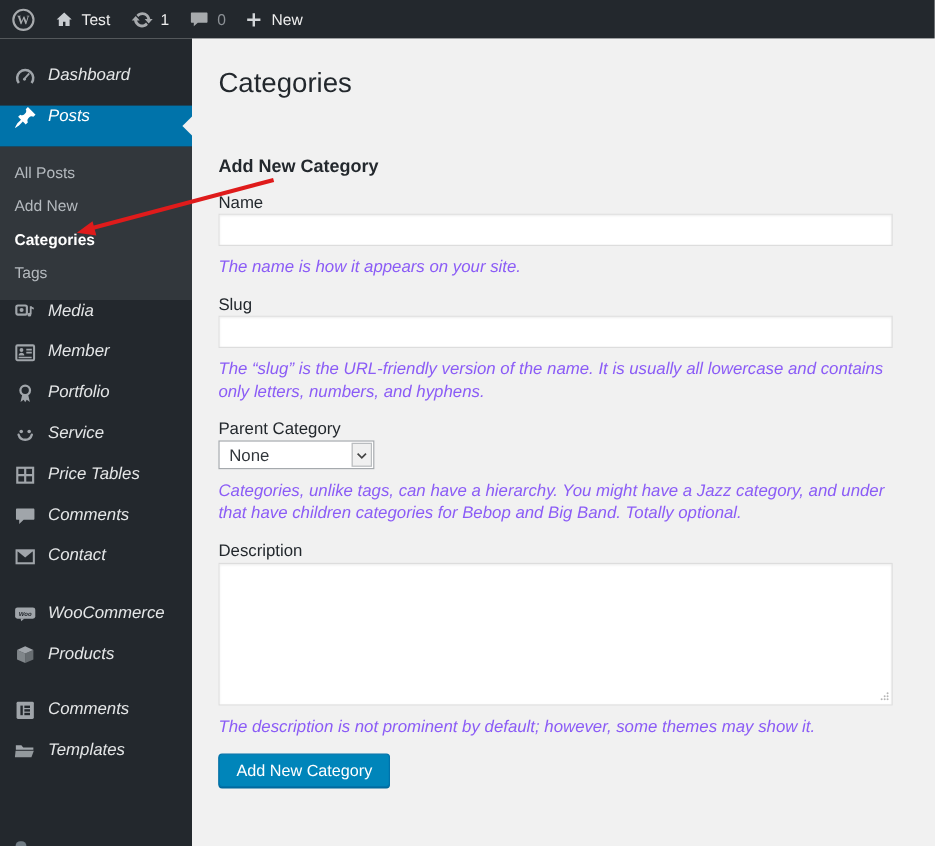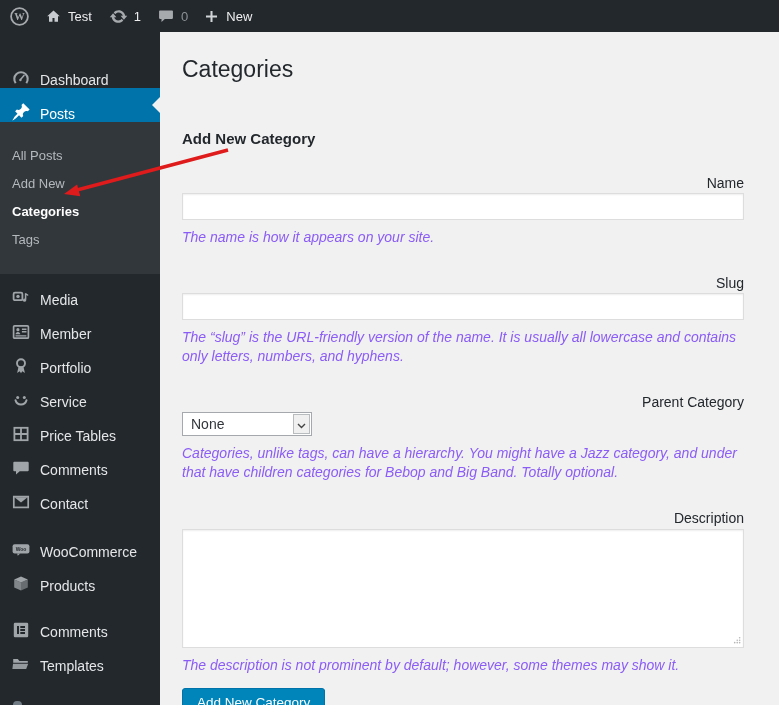--- a/index.html
+++ b/index.html
@@ -27,54 +27,54 @@
   .ab-count { color:#eee; }
   .ab-count-dim { color:#8c9196; }
 
   
   .sidebar {
     position:absolute; top:32px; left:0; width:160px; height:673px;
     background:#23282d; z-index:10;
   }
   .menu-top-gap { height:22px; }
   .menu-item {
-    height:34px; display:flex; align-items:flex-end; padding-left:9px;
-    color:#e4e6e7; font-size:14px; cursor:pointer; position:relative;
+    height:34px; display:flex; align-items:flex-start; padding-left:9px;
+    color:#e4e6e7; font-size:14px; cursor:pointer; position:relative;font-style:italic;
   }
   .mi-icon {
     width:24px; height:20px; margin-right:7px; color:#a0a5aa;
     display:flex; align-items:center; justify-content:center; flex:0 0 24px;
   }
   .menu-item.active { background:#0073aa; color:#fff; }
   .menu-item.active .mi-icon { color:#fff; }
   .menu-item.active::after {
     content:""; position:absolute; right:0; top:50%; margin-top:-8px;
     width:0; height:0; border:8px solid transparent; border-right-color:#f1f1f1;
   }
-  .submenu { background:#32373c; padding:20px 0; }
+  .submenu { background:#32373c; padding:8px 0; }
   .submenu-item {
     height:28px; line-height:28px; padding-left:12px;
     color:#b4b9be; font-size:13px; cursor:pointer;
   }
   .submenu-item.current { color:#fff; font-weight:bold; }
   .menu-sep-lg { height:14px; }
   .menu-sep-sm { height:12px; }
   .bottom-partial-icon {
     position:absolute; left:13px; top:669px; width:9px; height:5px;
     border-radius:4px 4px 0 0; background:#7e8993; opacity:.85;
   }
 
   
   .main {
     position:absolute; top:32px; left:160px; width:619px; height:673px;
     padding:20px 35px 0 22px; background:#f1f1f1;
   }
   .page-title { font-size:23px; font-weight:400; color:#23282d; line-height:29px; margin:0; padding-top:3px; }
   .form-title { font-size:15px; font-weight:700; color:#23282d; margin-top:46px; }
-  .field-label { font-size:14px; color:#23282d; margin-top:28px; margin-bottom:2px;text-align:right; }
+  .field-label { font-size:14px; color:#23282d; margin-top:13px; margin-bottom:2px; }
   .text-input {
     display:block; width:100%; height:27px; border:1px solid #ddd; background:#fff;
     box-shadow:inset 0 1px 2px rgba(0,0,0,.07); padding:3px 6px; font-size:14px;
     font-family:inherit; color:#32373c; outline:none;
   }
   .help { font-style:italic; color:#8b5cf6; font-size:14px; line-height:19px; margin-top:8px; }
 
   .select-wrap {
     position:relative; width:130px; height:24px; margin-top:2px;
     background:#fff; border:1px solid #a5a9ad; cursor:pointer;

